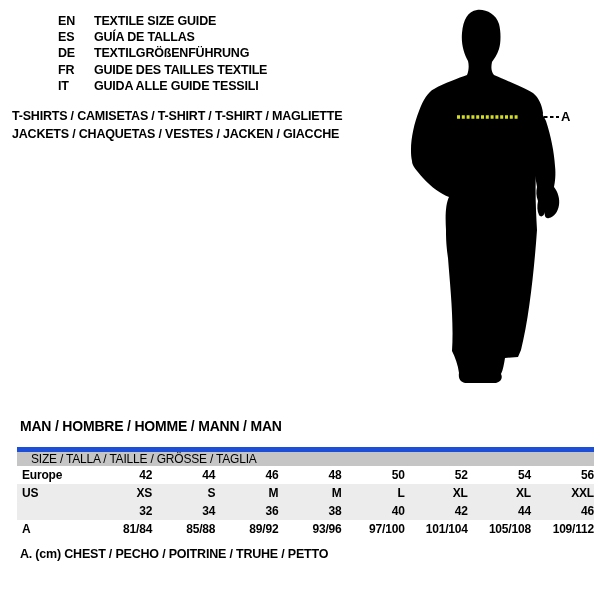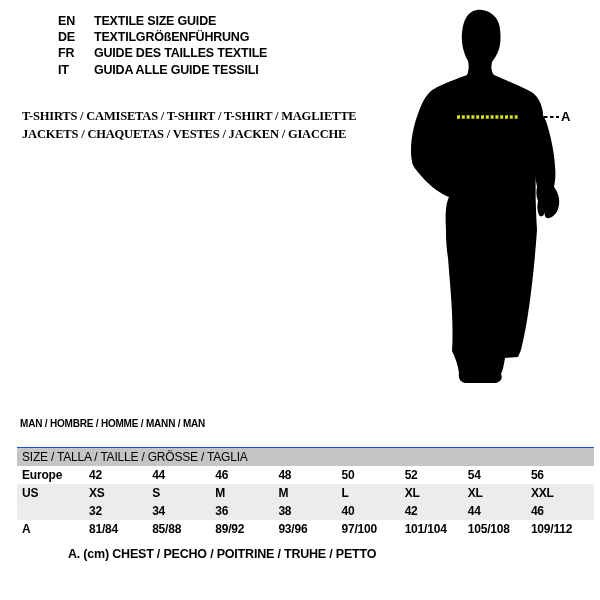--- a/index.html
+++ b/index.html
@@ -6,47 +6,51 @@
   .canvas {
     position:relative; width:600px; height:600px; background:#ffffff;
     font-family:"Liberation Sans", sans-serif; color:#000; overflow:hidden;
     letter-spacing:-0.2px;
   }
   
   .lang-list { position:absolute; left:22px; top:13px; }
   .lang-row { display:flex; height:16.2px; align-items:center; font-weight:bold; font-size:12.5px;padding-left:36px; }
   .lang-code { width:36px; }
   
-  .categories { position:absolute; left:22px; top:109px;font-family:Liberation Serif, serif; }
+  .categories { position:absolute; left:12px; top:109px; }
   .cat-line { font-weight:bold; font-size:12.5px; height:17.5px; }
   
   .figure-svg { position:absolute; left:405px; top:5px; width:165px; height:385px; }
   .measure-a { position:absolute; left:561px; top:109px; font-size:13px; font-weight:600; }
   
-  .gender { position:absolute; left:20px; top:418px; font-weight:bold; font-size:10px; }
+  .gender { position:absolute; left:20px; top:418px; font-weight:bold; font-size:14px; }
   
   .size-table { position:absolute; left:17px; top:447px; width:577px; font-size:12px; }
   .thead { height:19px; background:#c5c5c5; display:flex; align-items:center;
-           padding-left:5px; box-sizing:border-box; border-top:1px solid #1d4ed8; }
+           padding-left:14px; box-sizing:border-box; border-top:5px solid #1d4ed8; }
   .trow { display:grid; grid-template-columns:72px repeat(8, 1fr); height:18px; align-items:center;font-weight:bold; }
   .trow.shaded { background:#ececec; }
   .tlbl { padding-left:5px; text-align:left; }
-  .tval { text-align:left; }
+  .tval { text-align:right; }
   
-  .footnote { position:absolute; left:20px; top:547px; font-weight:bold; font-size:12.5px;margin-left:48px; }
+  .footnote { position:absolute; left:20px; top:547px; font-weight:bold; font-size:12.5px; }
 </style>
 </head>
 <body>
 
 <div class="canvas">
 
   <div class="lang-list">
     <div class="lang-row">
       <span class="lang-code">EN</span>
       <span class="lang-label">TEXTILE SIZE GUIDE</span>
+    </div>
+    <div class="lang-row">
+      <span class="lang-code">ES</span>
+      <span class="lang-label">GUÍA DE TALLAS</span>
     </div>
     <div class="lang-row">
       <span class="lang-code">DE</span>
       <span class="lang-label">TEXTILGRÖßENFÜHRUNG</span>
     </div>
     <div class="lang-row">
       <span class="lang-code">FR</span>
       <span class="lang-label">GUIDE DES TAILLES TEXTILE</span>
     </div>
     <div class="lang-row">

